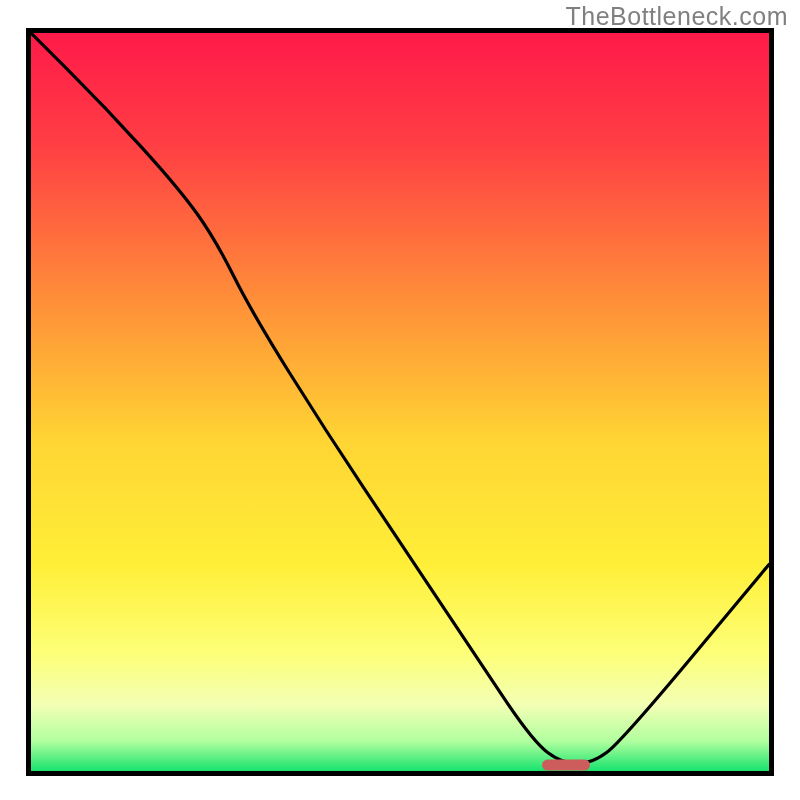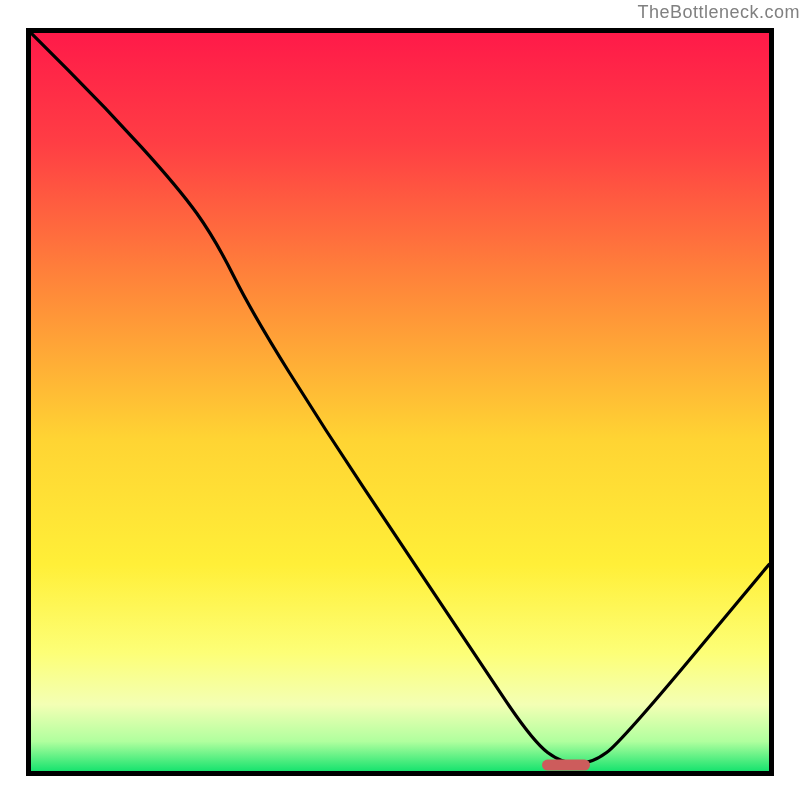--- a/index.html
+++ b/index.html
@@ -7,23 +7,23 @@
     padding: 0;
     width: 800px;
     height: 800px;
     background: #ffffff;
     position: relative;
     font-family: Arial, sans-serif;
   }
   .watermark {
     position: absolute;
     top: 2px;
-    right: 0;
+    right: 12px;
     color: #808080;
-    font-size: 18px;
+    font-size: 25px;
     font-weight: 500;
     letter-spacing: 0.5px;
     z-index: 10;
   }
   .plot-frame {
     position: absolute;
     top: 28px;
     left: 26px;
     width: 748px;
     height: 748px;

